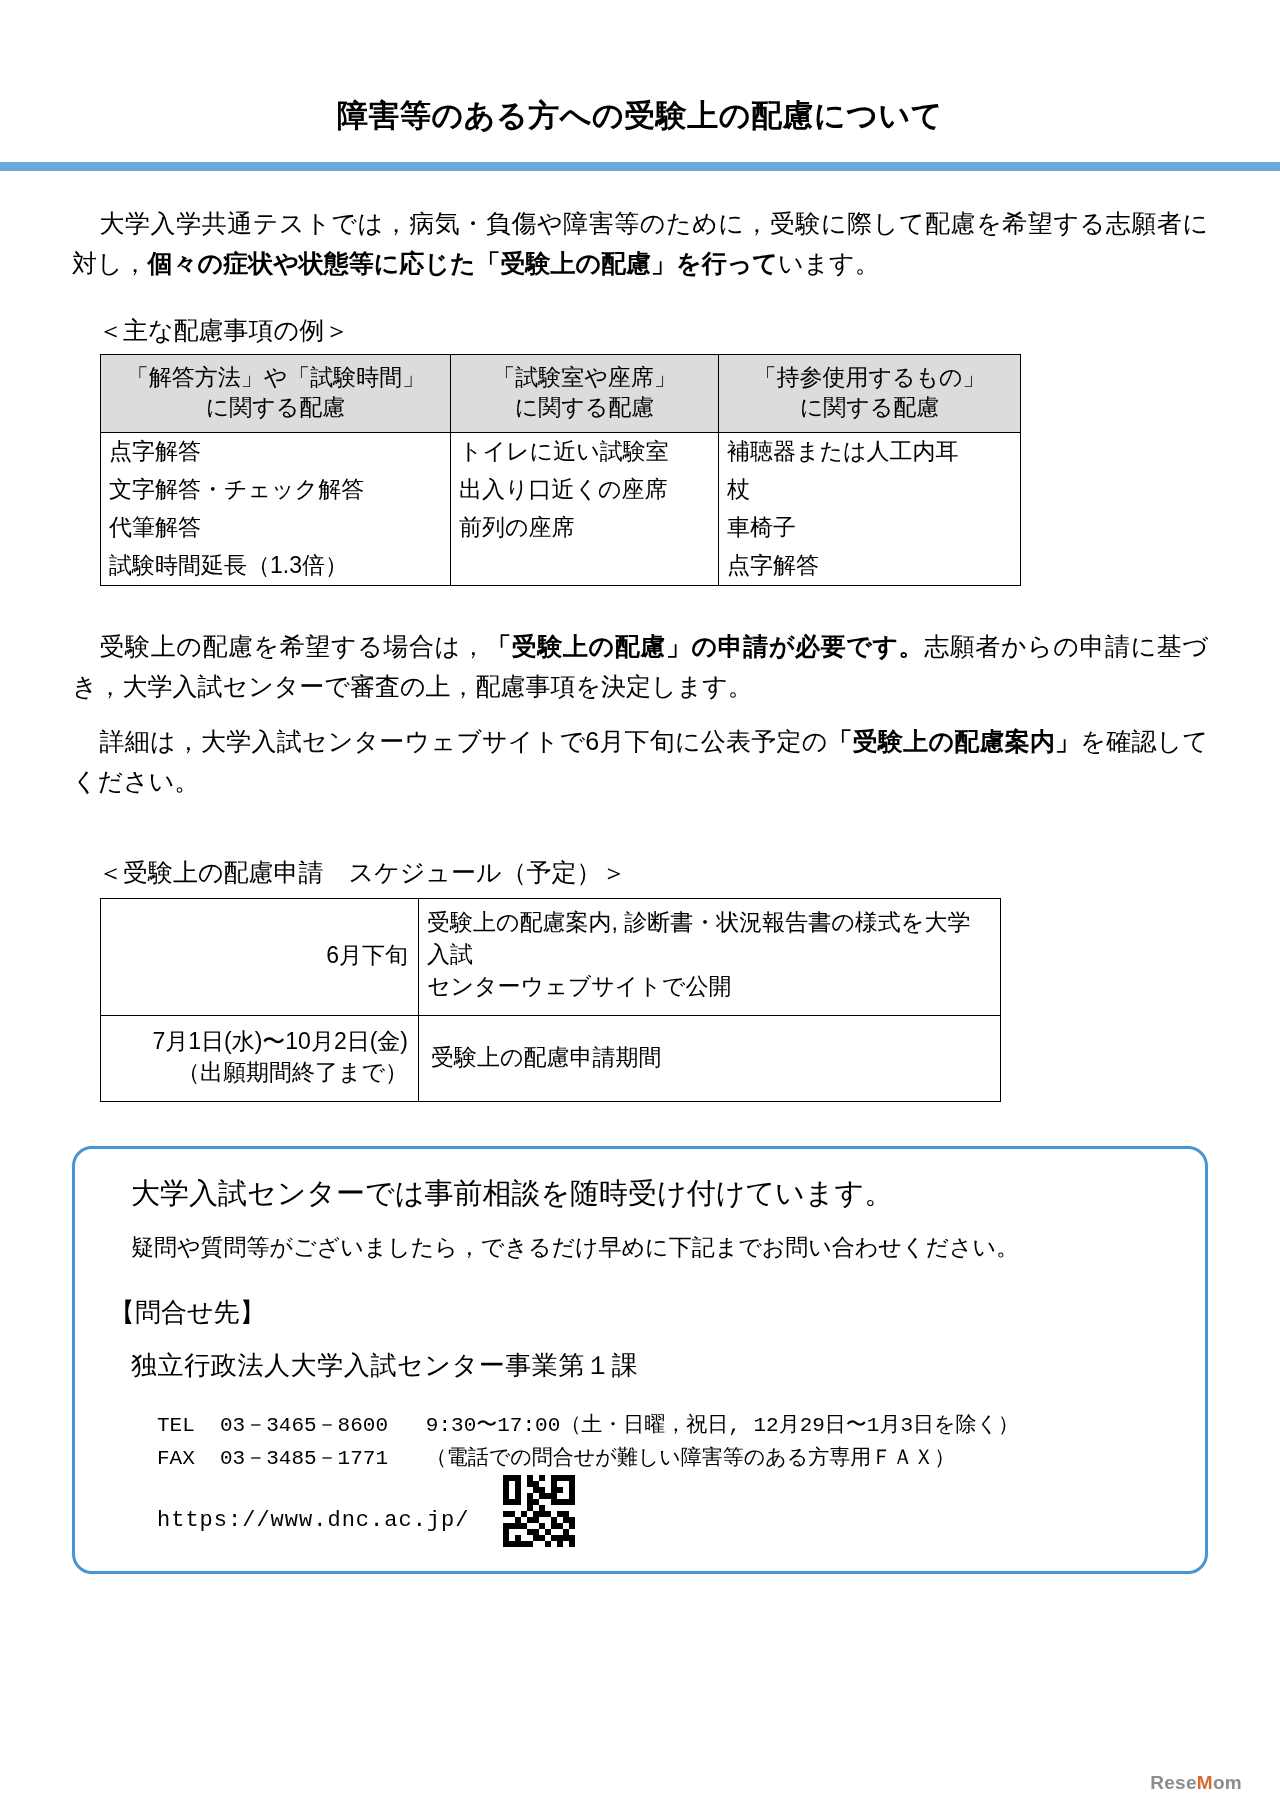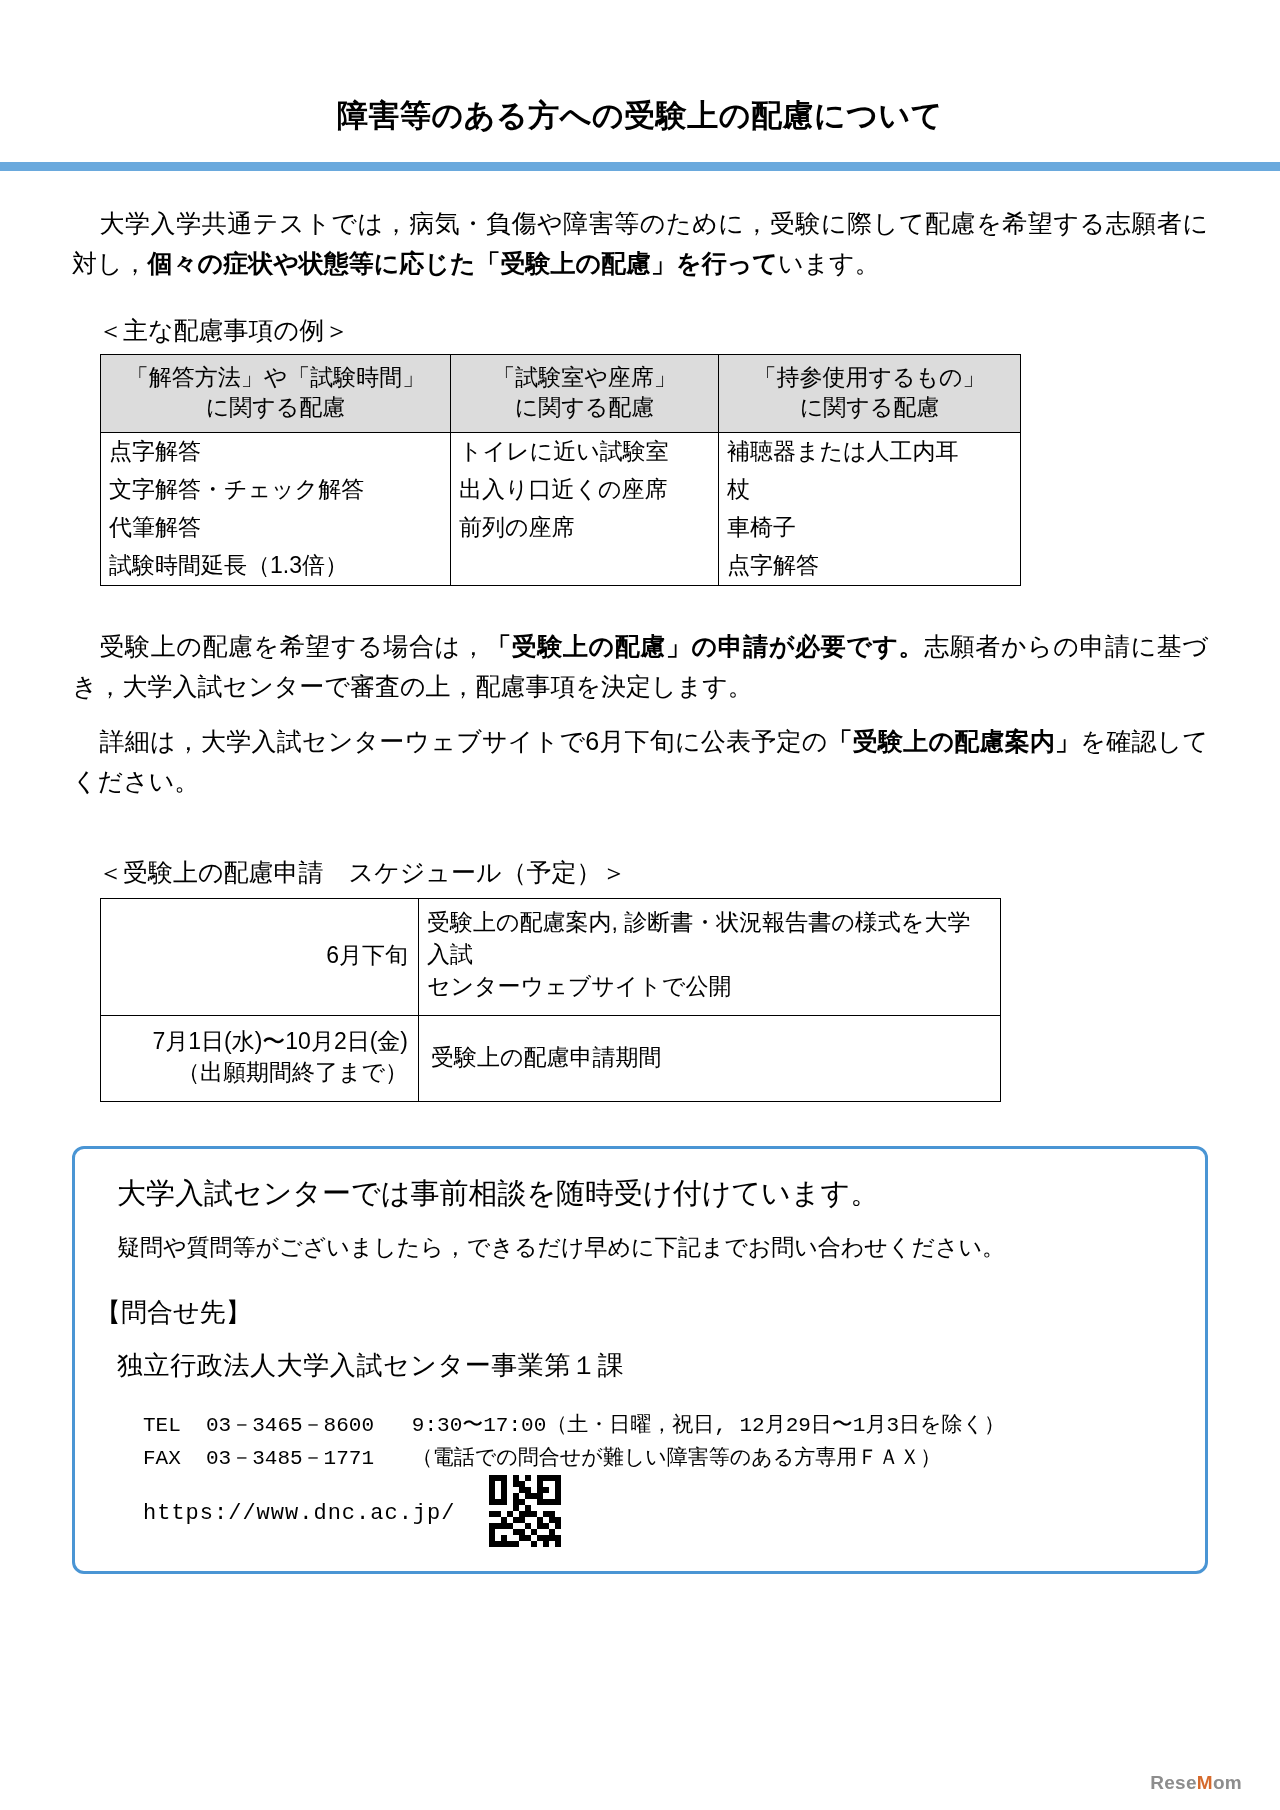--- a/index.html
+++ b/index.html
@@ -107,22 +107,22 @@
   .sched-table .when { width:318px;text-align:right; }
   .sched-table .what { width:582px; }
   .sched-row1 .when { vertical-align:middle; }
   .sched-row1 .what { vertical-align:top; padding-top:8px;padding-left:8px; }
   .nowrap { white-space:nowrap; }
 
   
   .contact-box {
     margin:44px 72px 8px 72px;
     border:3px solid #4a95d4;
-    border-radius:12px;
-    padding:26px 34px 30px 20px;
+    border-radius:20px;
+    padding:26px 34px 30px 34px;
     position:relative;
     min-height:378px;
   }
   .contact-head {
     font-size:29px;
     line-height:1.25;
     margin-left:22px;
   }
   .contact-sub {
     font-size:23px;
@@ -152,21 +152,21 @@
   }
   .url-line {
     font-family:"Liberation Mono","DejaVu Sans Mono",monospace;
     font-size:22px;
     margin-top:26px;
     margin-left:48px;
     letter-spacing:1px;
   }
   .url-row {
     display:flex;
-    align-items:flex-start;
+    align-items:center;
     gap:34px;
   }
 
   
   .qr {
     width:72px;
     height:72px;
     display:grid;
     grid-template-columns:repeat(12,1fr);
     grid-template-rows:repeat(12,1fr);

